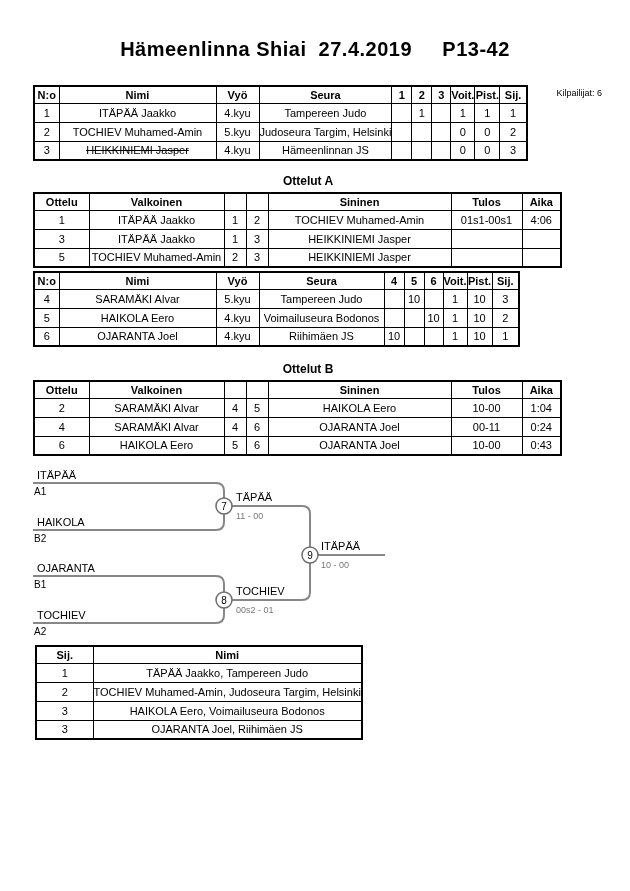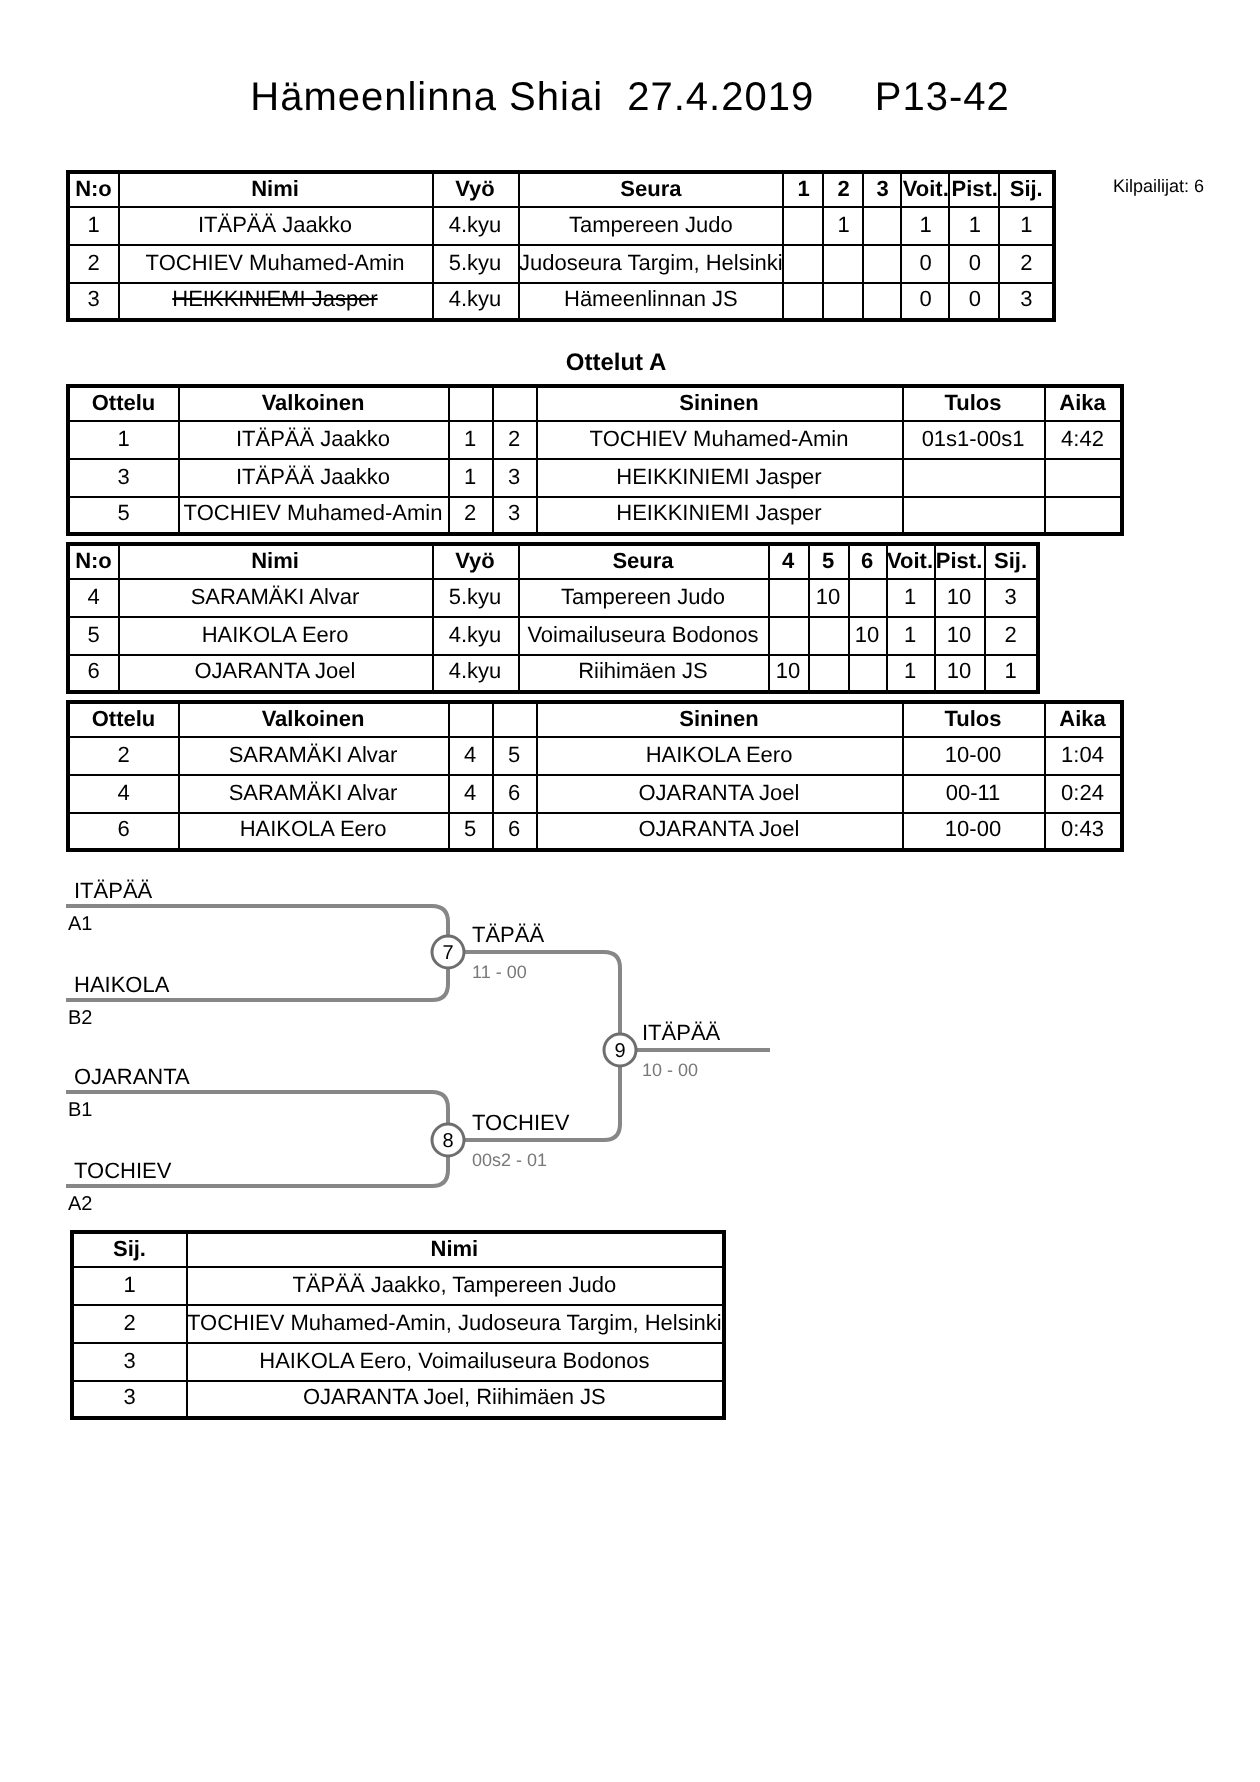--- a/index.html
+++ b/index.html
@@ -1,21 +1,21 @@
 <!DOCTYPE html>
 <html><head>
 <meta charset="utf-8">
 <style>
   html,body { margin:0; padding:0; background:#fff; }
   .page {
     width:630px; height:891px; position:relative; background:#fff;
     font-family:"Liberation Sans", sans-serif; color:#000; overflow:hidden;
   }
   .main-title {
-    text-align:center; font-weight:normal; font-size:20px;
+    text-align:center; font-weight:bold; font-size:20px;
     padding-top:38px; white-space:pre; letter-spacing:0.5px;
   }
   .subtitle-row { position:relative; margin-top:6px; height:15px; }
   .pool-head-title { width:410px; margin-left:33px; text-align:center; font-weight:bold; font-size:12px; }
   .count-label { position:absolute; right:28px; top:21px; font-size:9px; }
 
   .sec-title { font-weight:bold; font-size:12px; text-align:center; height:15px; }
   .t-pool-width  { width:410px; margin-left:33px; margin-top:13px; }
   .t-match-width { width:550px; margin-left:33px; margin-top:13px; }
   .t-res-width   { width:260px; margin-left:33px; margin-top:0px; }
@@ -141,21 +141,21 @@
       <th>Tulos</th>
       <th>Aika</th>
     </tr>
     <tr>
       <td>1</td>
       <td class="cl">ITÄPÄÄ Jaakko</td>
       <td>1</td>
       <td>2</td>
       <td class="cl">TOCHIEV Muhamed-Amin</td>
       <td>01s1-00s1</td>
-      <td>4:42</td>
+      <td>4:06</td>
     </tr>
     <tr>
       <td>3</td>
       <td class="cl">ITÄPÄÄ Jaakko</td>
       <td>1</td>
       <td>3</td>
       <td class="cl">HEIKKINIEMI Jasper</td>
       <td></td>
       <td></td>
     </tr>
@@ -229,20 +229,21 @@
       <td>10</td>
       <td></td>
       <td></td>
       <td class="thickleft">1</td>
       <td>10</td>
       <td>1</td>
     </tr>
   </tbody>
     </table>
 
+  <div class="sec-title t-match-width" style="margin-top:15px">Ottelut B</div>
   <table class="dtable">
     <colgroup>
       <col style="width:55px">
         <col style="width:135px">
         <col style="width:22px">
         <col style="width:22px">
       <col style="width:183px">
         <col style="width:71px">
         <col style="width:39px">
     </colgroup>

